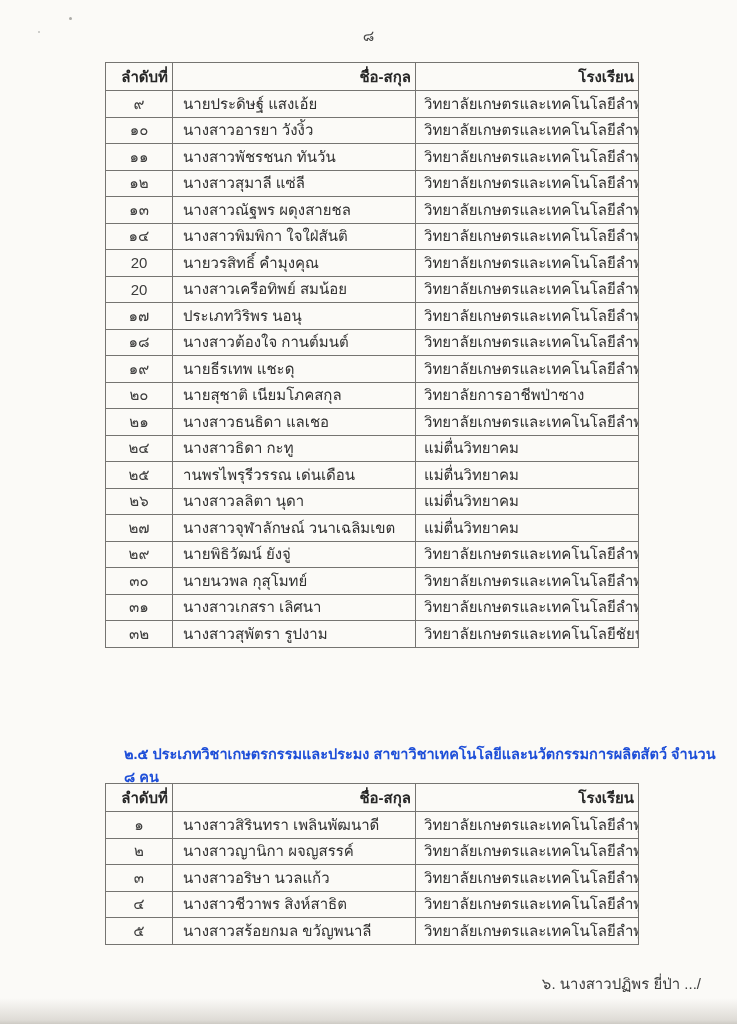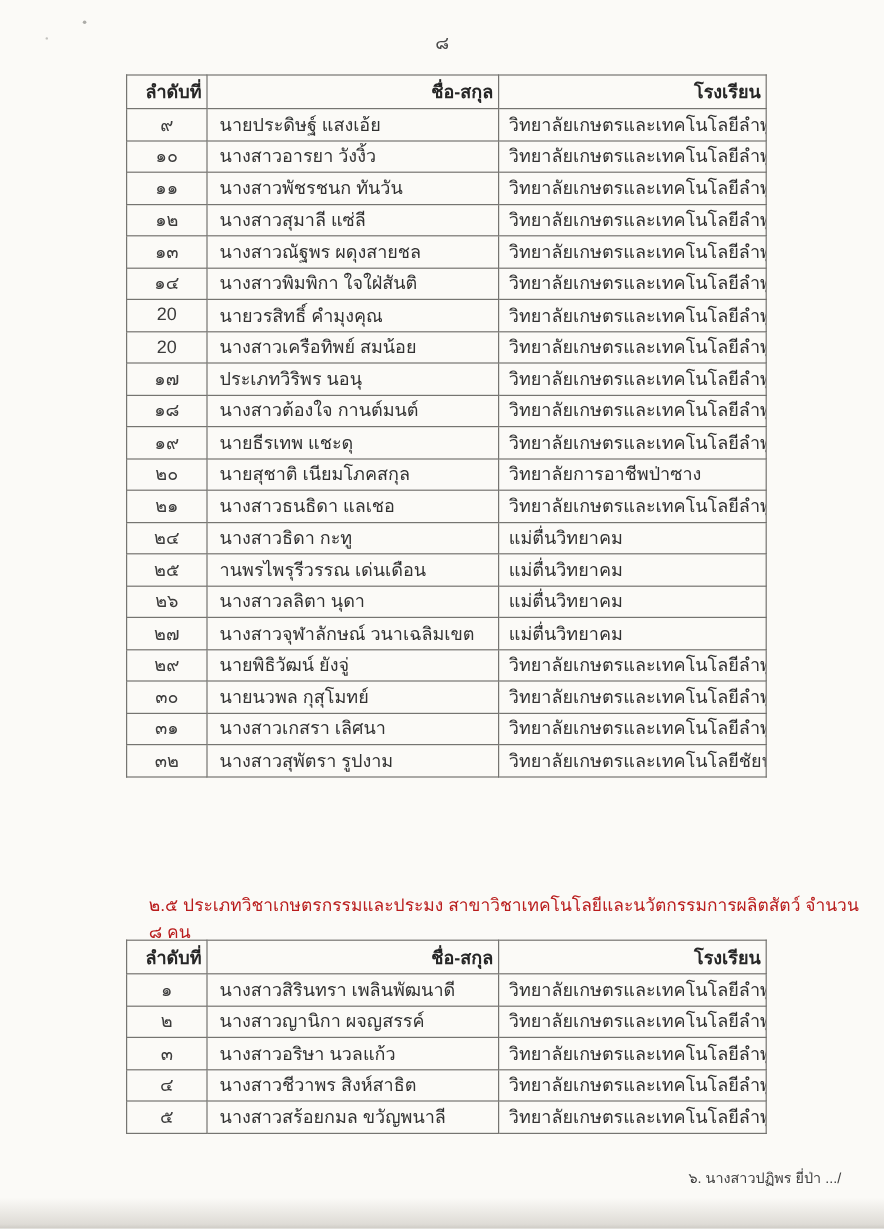--- a/index.html
+++ b/index.html
@@ -48,25 +48,25 @@
   .doc-table thead tr{height:28px;}
   .doc-table tbody tr{height:26.5px;}
   .doc-table th{
     font-weight:bold;text-align:right;font-size:15px;color:#262626;
   }
   .doc-table td:first-child{text-align:center;color:#3c3c3c;}
   .doc-table td:nth-child(2){padding-left:10px;margin-top:39px;}
   .doc-table td:nth-child(3){padding-left:8px;}
   .section-heading{
     position:absolute;left:124px;top:742px;width:600px;
-    font-size:14.5px;color:#b91c1c;letter-spacing:0;
+    font-size:14.5px;color:#1d4ed8;letter-spacing:0;font-weight:bold;
   }
   .footer-note{
     position:absolute;right:36px;top:972px;
-    font-size:12px;color:#3e3e3e;
+    font-size:15px;color:#3e3e3e;
   }
 </style>
 </head>
 <body>
 
 <div class="page">
 
   <span class="speck s1"></span>
   <span class="speck s2"></span>
 

